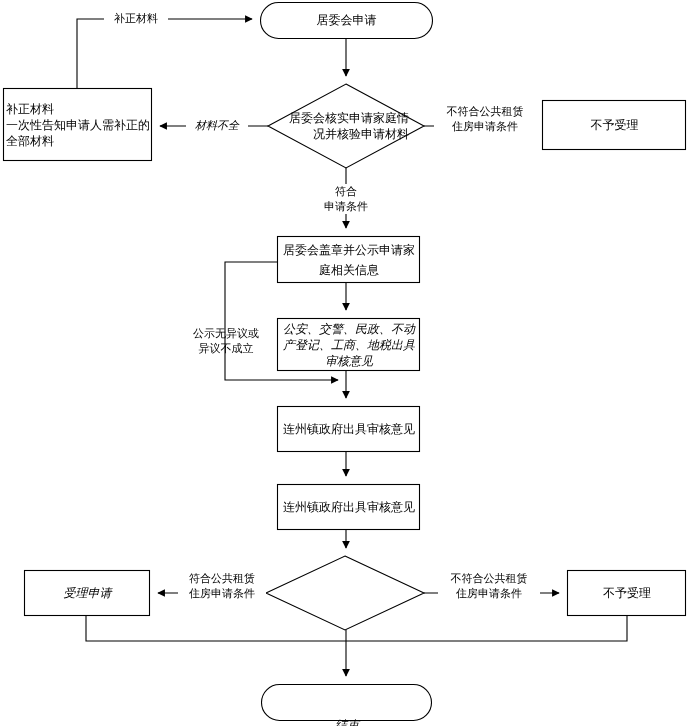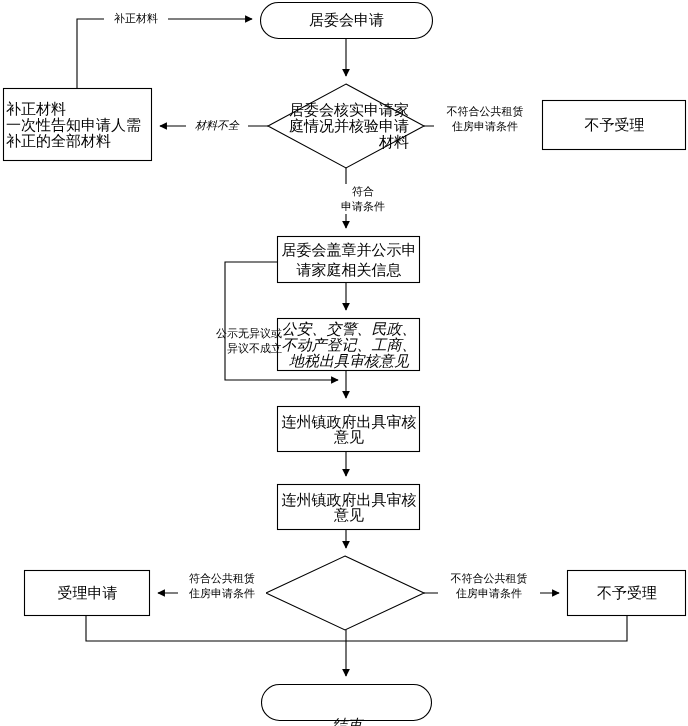--- a/index.html
+++ b/index.html
@@ -23,21 +23,21 @@
     top: 0;
     width: 688px;
     height: 726px;
   }
   .node-label {
     position: absolute;
     display: flex;
     align-items: center;
     justify-content: center;
     text-align: center;
-    font-size: 15px;
+    font-size: 12px;
     line-height: 15px;
     color: #000000;
     box-sizing: border-box;
     pointer-events: none;
     white-space: pre-line;
   }
   .node-label.left-align {
     text-align: left;
     justify-content: flex-start;
   }
@@ -139,37 +139,37 @@
 
   <div class="node-label" style="left:278px; top:237px; width:142px; height:46px; line-height:20px;">居委会盖章并公示申请家庭相关信息</div>
 
   <div class="node-label" style="left:278px; top:319px; width:142px; height:52px; line-height:16px;font-style:italic;">公安、交警、民政、不动产登记、工商、地税出具审核意见</div>
 
   <div class="node-label" style="left:278px; top:407px; width:142px; height:45px;">连州镇政府出具审核意见</div>
 
   <div class="node-label" style="left:278px; top:485px; width:142px; height:45px;">连州镇政府出具审核意见</div>
 
 
-  <div class="node-label" style="left:25px; top:571px; width:125px; height:45px;">受理申请</div>
+  <div class="node-label" style="left:25px; top:571px; width:125px; height:45px;font-style:italic;">受理申请</div>
 
   <div class="node-label" style="left:568px; top:571px; width:118px; height:45px;">不予受理</div>
 
   <div class="node-label" style="left:262px; top:707px; width:170px; height:36px;font-style:italic;">结束</div>
 
   <div class="edge-label" style="left:104px; top:11px; width:64px;">补正材料</div>
 
   <div class="edge-label" style="left:186px; top:118px; width:62px;font-style:italic;">材料不全</div>
 
   <div class="edge-label" style="left:434px; top:104px; width:102px;">不符合公共租赁
 住房申请条件</div>
 
-  <div class="edge-label" style="left:330px; top:184px; width:66px;">符合
+  <div class="edge-label" style="left:313px; top:184px; width:66px;">符合
 申请条件</div>
 
-  <div class="edge-label" style="left:203px; top:326px; width:80px; background:transparent;text-align:right;">公示无异议或
+  <div class="edge-label" style="left:186px; top:326px; width:80px; background:transparent;">公示无异议或
 异议不成立</div>
 
   <div class="edge-label" style="left:178px; top:571px; width:88px;">符合公共租赁
 住房申请条件</div>
 
   <div class="edge-label" style="left:438px; top:571px; width:102px;">不符合公共租赁
 住房申请条件</div>
 
 </div>
 

